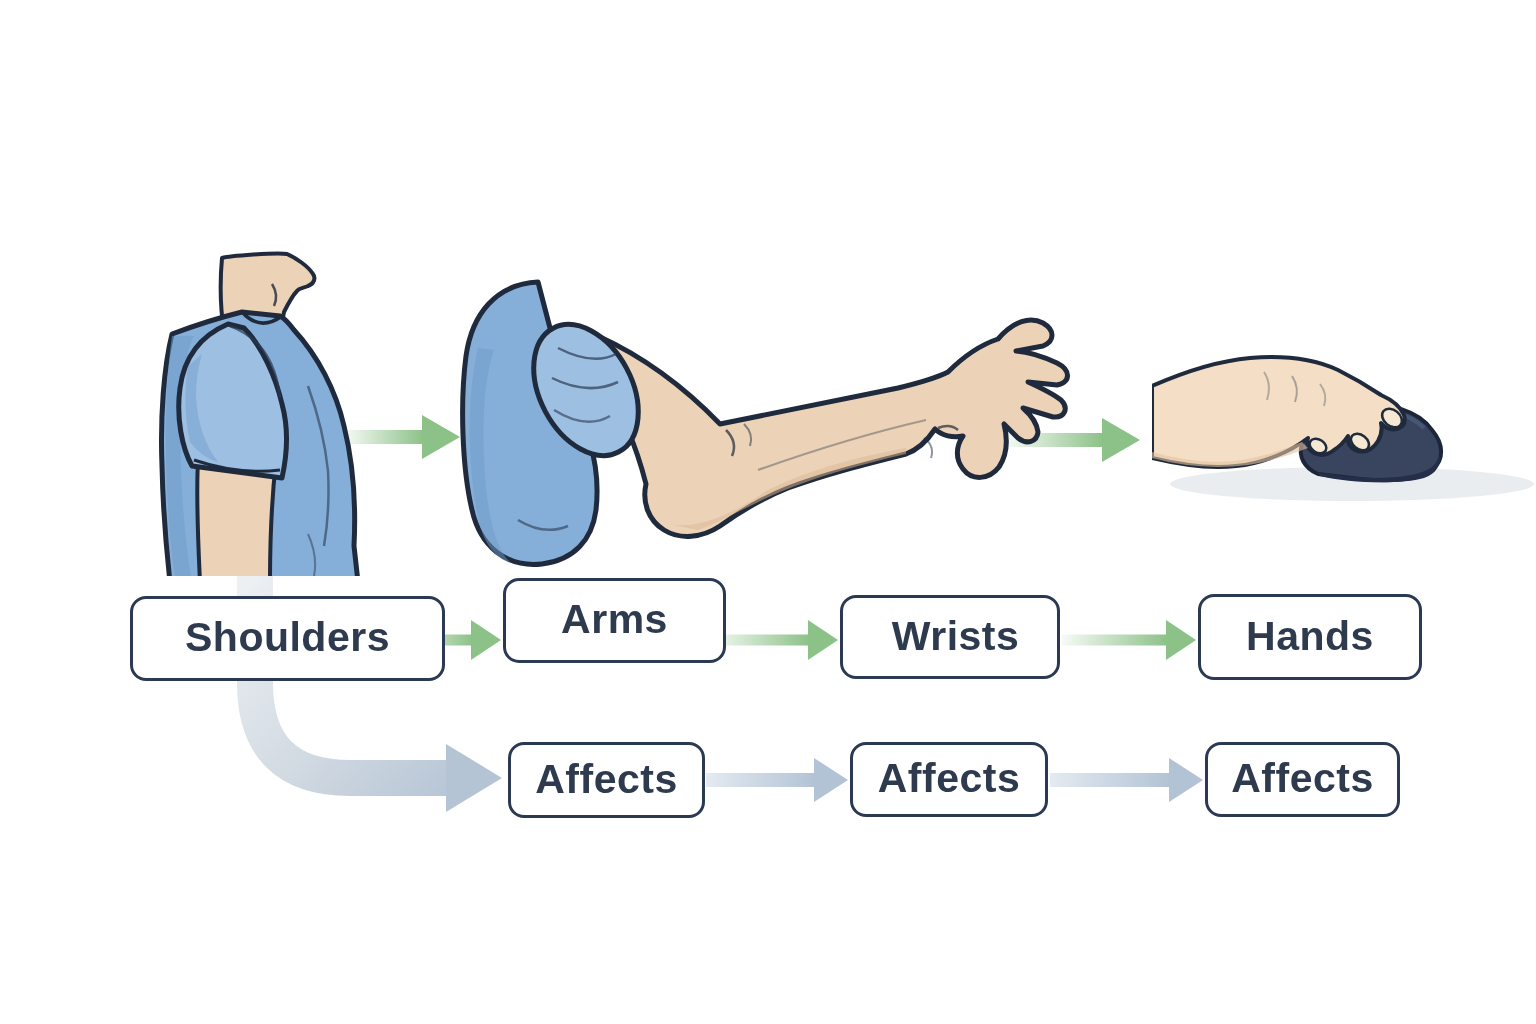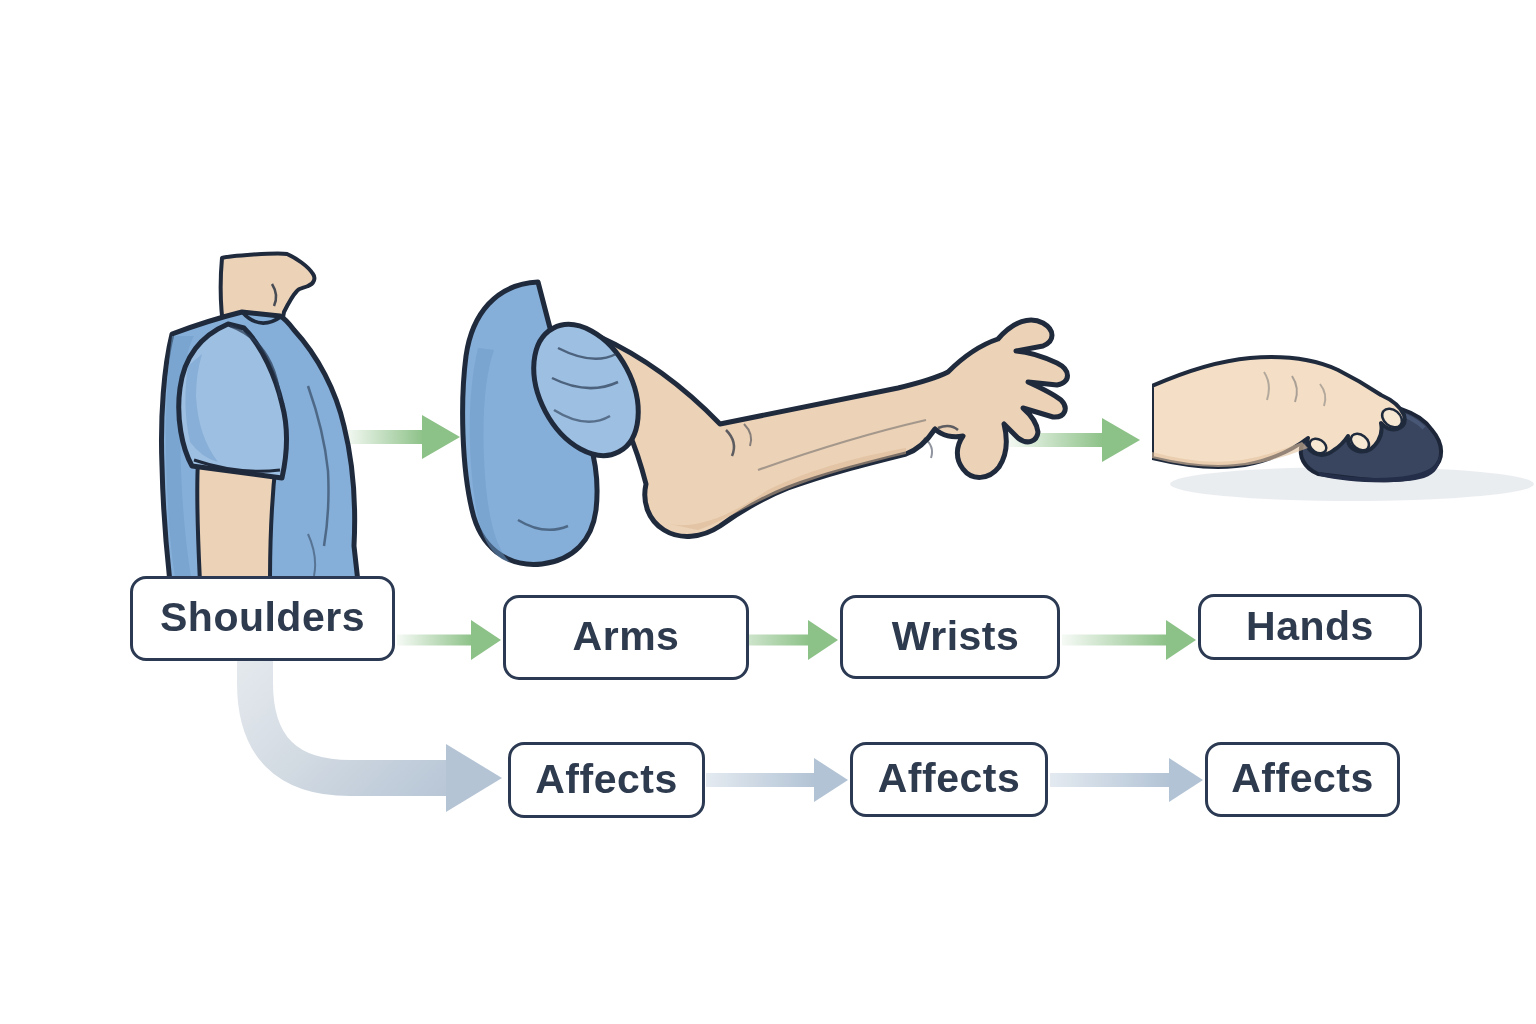--- a/index.html
+++ b/index.html
@@ -152,30 +152,30 @@
     <defs>
         <linearGradient id="gG" x1="0" y1="0" x2="1" y2="0">
       <stop offset="0" stop-color="#8cc187" stop-opacity="0.05"></stop>
       <stop offset="1" stop-color="#8cc187"></stop>
         </linearGradient>
       </defs>
     <rect x="0" y="19" width="101" height="14" fill="url(#gG)"></rect>
     <polygon points="99,4 137,26 99,48" fill="#8cc187"></polygon>
   </svg>
 
-  <div class="flow-box" style="left:130px;top:576px;width:265px;height:85px;align-items:center;">
+  <div class="flow-box" style="left:130px;top:596px;width:315px;height:85px;align-items:center;">
     <span class="lbl">Shoulders</span>
   </div>
-  <div class="flow-box" style="left:503px;top:595px;width:246px;height:85px;">
+  <div class="flow-box" style="left:503px;top:578px;width:223px;height:85px;">
     <span class="lbl">Arms</span>
   </div>
   <div class="flow-box" style="left:840px;top:595px;width:220px;height:84px;padding-left:11px;">
     <span class="lbl">Wrists</span>
   </div>
-  <div class="flow-box" style="left:1198px;top:594px;width:224px;height:66px;">
+  <div class="flow-box" style="left:1198px;top:594px;width:224px;height:86px;">
     <span class="lbl">Hands</span>
   </div>
 
   <svg class="abs arrow" style="left:397px;top:618px;" width="104" height="44" viewBox="0 0 104 44">
     <defs>
         <linearGradient id="gA" x1="0" y1="0" x2="1" y2="0">
       <stop offset="0" stop-color="#8cc187" stop-opacity="0.08"></stop>
       <stop offset="1" stop-color="#8cc187"></stop>
         </linearGradient>
       </defs>

